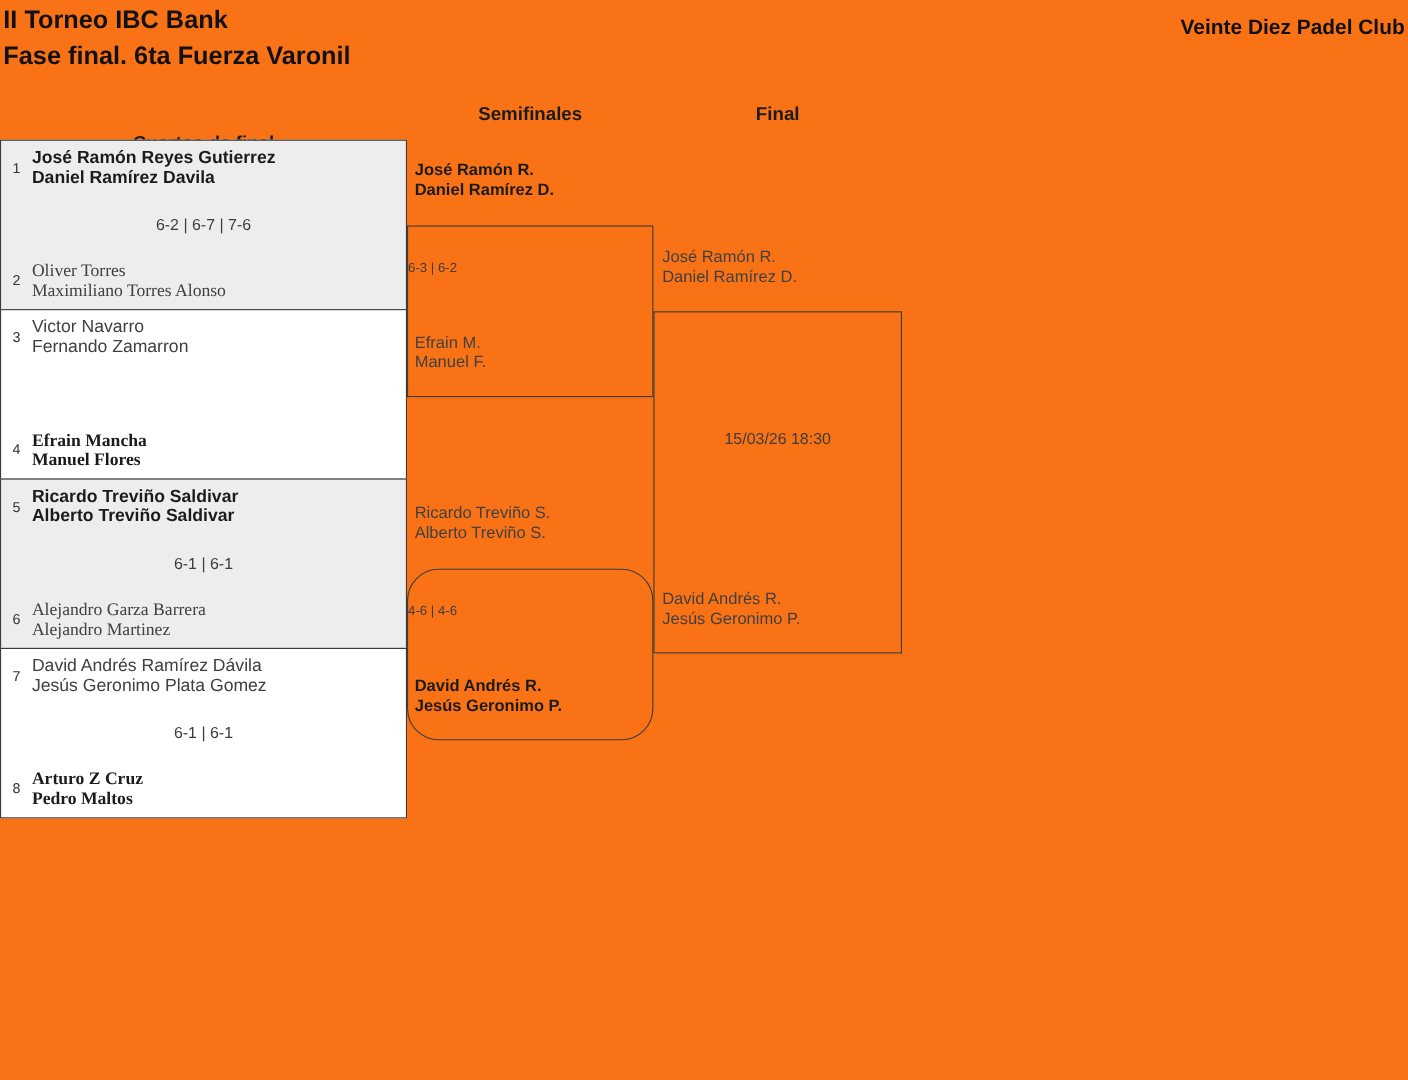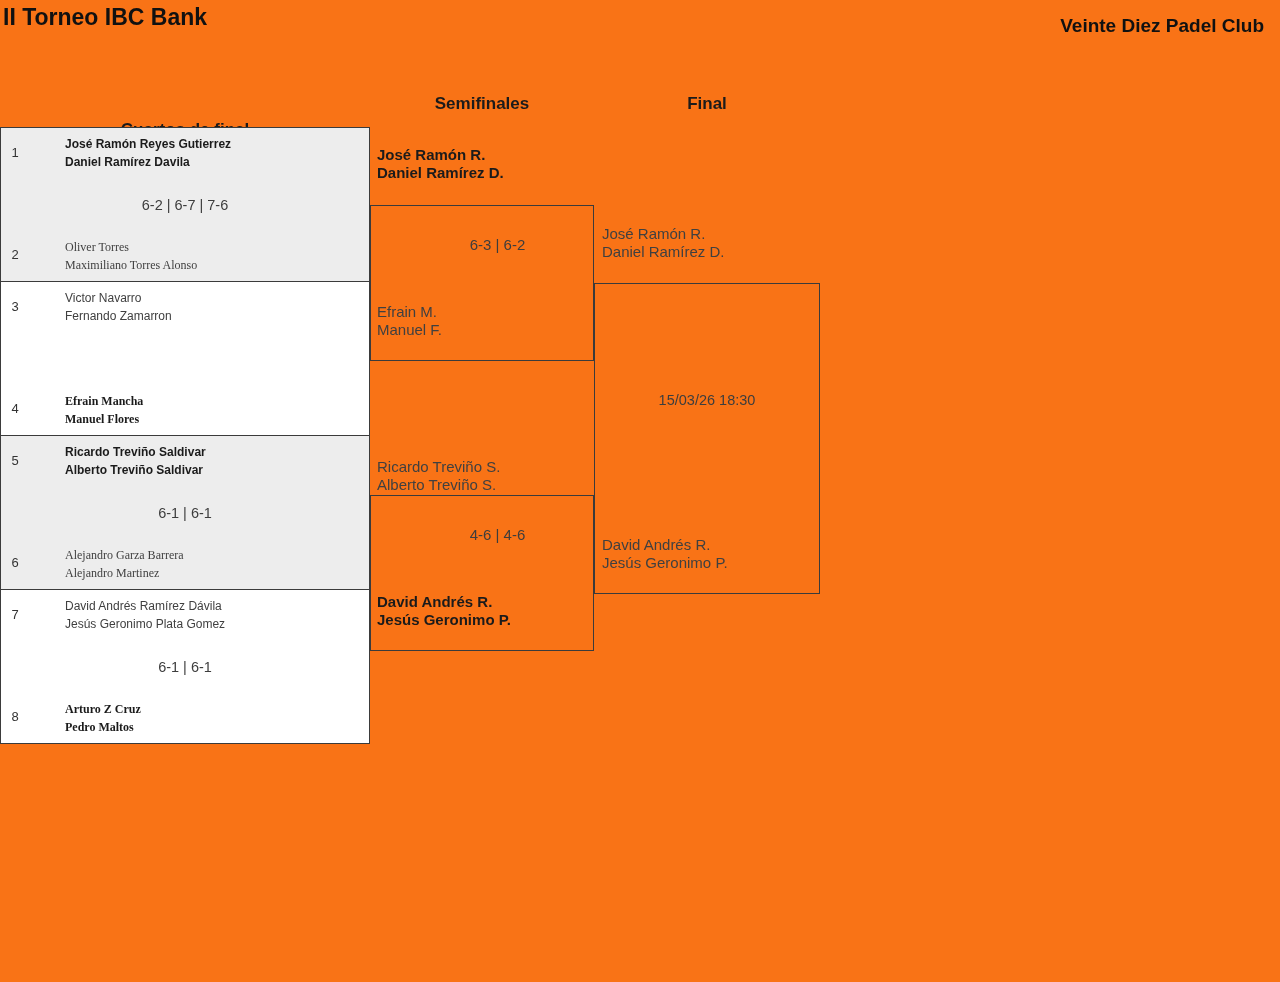--- a/index.html
+++ b/index.html
@@ -10,62 +10,63 @@
     --text-score:#3d3d3d;
   }
   *{box-sizing:border-box;margin:0;padding:0;}
   html,body{background:#fff;}
   .page{
     position:relative;width:1280px;height:982px;background:#f97316;
     font-family:"Liberation Sans",sans-serif;overflow:hidden;color:var(--text-regular);
   }
   
   .page-title{position:absolute;left:3px;top:1px;font-size:23px;line-height:33px;font-weight:700;color:#111;}
-  .club-name{position:absolute;right:16px;top:15px;font-size:19px;font-weight:700;color:#111;white-space:nowrap;}
+  .club-name{position:absolute;right:3px;top:15px;font-size:19px;font-weight:700;color:#111;white-space:nowrap;}
   
   .round-header{position:absolute;top:94px;text-align:center;font-size:17px;font-weight:700;color:#1b1b1b;}
   .rh-qf{left:0;width:370px;margin-top:26px;}
   .rh-sf{left:370px;width:224px;}
   .rh-f{left:594px;width:226px;}
   
   .qf-col{position:absolute;left:0;top:127px;width:370px;}
   .qf-match{position:relative;height:155px;border:1px solid var(--border);background:#ffffff;}
   .qf-match + .qf-match{margin-top:-1px;}
   .qf-match:nth-child(odd){background:var(--shaded-match-bg);}
   .seed{position:absolute;left:4px;width:20px;text-align:center;font-size:13px;color:#333;}
   .seed.s-top{top:17px;}
   .seed.s-bottom{top:119px;}
-  .team{position:absolute;left:28px;font-size:12px;line-height:18px;color:var(--text-regular);margin-left:36px;}
+  .team{position:absolute;left:28px;font-size:16px;line-height:18px;color:var(--text-regular);}
   .team.t-top{top:7px;}
   .team.t-bottom{top:110px;font-family:Liberation Serif, serif;}
   .team.winner{font-weight:700;color:var(--text-winner);}
   .score{position:absolute;left:0;right:0;top:69px;text-align:center;font-size:14.5px;color:var(--text-score);}
   
   .match-box{position:absolute;border:1px solid var(--border);background:transparent;}
   .sf-box{left:370px;width:224px;height:156px;}
   .sf1{top:205px;}
-  .sf2{top:495px;}
+  .sf2{top:517px;border-radius:29px;}
   .fin-box{left:594px;top:283px;width:226px;height:311px;padding-left:12px;}
-  .box-score{position:absolute;left:0;right:0;top:30px;text-align:center;font-size:15px;color:var(--text-score);margin-left:31px;}
+  .box-score{position:absolute;left:0;right:0;top:30px;font-size:12px;color:var(--text-score);}
   .box-team-bottom{position:absolute;left:6px;top:97px;font-size:15px;line-height:18px;color:var(--text-regular);}
   .float-team{position:absolute;font-size:15px;line-height:18px;color:var(--text-regular);}
   .float-team.winner,.box-team-bottom.winner{font-weight:700;color:var(--text-winner);}
   .sf1-top{left:377px;top:146px;}
   .sf2-top{left:377px;top:458px;}
   .fin-top{left:602px;top:225px;}
   .fin-bottom{left:602px;top:536px;}
   .schedule{position:absolute;left:0;right:0;top:108px;text-align:center;font-size:14.5px;color:var(--text-score);}
 </style>
 </head>
 <body>
 
 <div class="page">
 
   <div class="page-title">
     <div>II Torneo IBC Bank</div>
+    <div>Fase final. 6ta Fuerza Varonil</div>
   </div>
   <div class="club-name">Veinte Diez Padel Club</div>
 
   <div class="round-header rh-qf">Cuartos de final</div>
   <div class="round-header rh-sf">Semifinales</div>
   <div class="round-header rh-f">Final</div>
 
   <div class="qf-col">
 
     <div class="qf-match">

